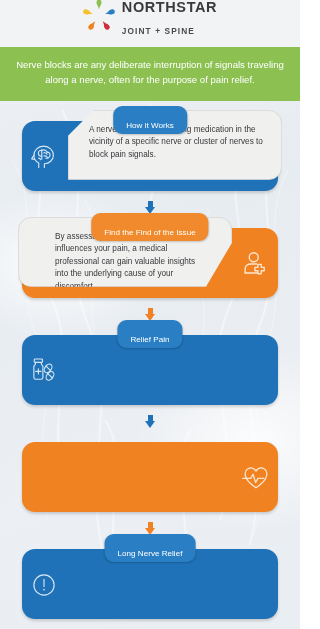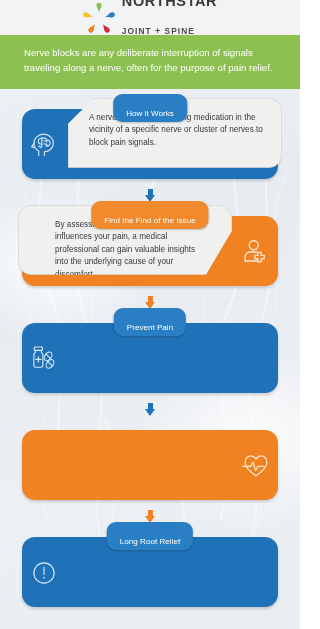--- a/index.html
+++ b/index.html
@@ -22,42 +22,42 @@
 
   
   #bg-texture {
     position:absolute; inset:0;
     opacity:.55; pointer-events:none;
   }
 
   
   #header {
     position:relative; z-index:3;
-    height:35px;
+    height:47px;
     background:#f2f3f4;
-    display:flex; align-items:flex-end; justify-content:center;
+    display:flex; align-items:flex-start; justify-content:center;
     gap:7px;
   }
   #logo-mark { width:32px; height:32px; flex:none; }
   .logo-text { line-height:1; }
   .logo-name {
     font-size:14.5px; font-weight:bold; color:#3a3a3c;
     letter-spacing:.6px;
   }
   .logo-sub {
     font-size:8.3px; font-weight:bold; color:#4a4a4c;
-    letter-spacing:1.1px; margin-top:18px;
+    letter-spacing:1.1px; margin-top:12px;
   }
 
   
   #banner {
     position:relative; z-index:3;
     background:#8cc152;
-    padding:11px 24px 13px;
-    text-align:left;
+    padding:11px 16px 13px;
+    text-align:center;
     color:#ffffff;
     font-size:9.6px;
     line-height:1.55;
   }
 
   
   #steps { position:relative; z-index:2; padding-top:9px; }
 
   .step { position:relative; height:88px; margin:0 22px; }
 
@@ -259,21 +259,21 @@
           <rect x="7" y="4" width="11" height="4.5" rx="1.2"></rect>
           <path d="M8.5 8.5 L8.5 11 L6.5 13.5 L6.5 28.5 C6.5 30 7.6 31 9 31 L16 31 C17.4 31 18.5 30 18.5 28.5 L18.5 13.5 L16.5 11 L16.5 8.5"></path>
           <path d="M12.5 17 L12.5 24"></path>
           <path d="M9 20.5 L16 20.5"></path>
           <ellipse cx="25.5" cy="16.5" rx="4.2" ry="6.4" transform="rotate(38 25.5 16.5)"></ellipse>
           <path d="M22.6 13.6 L28.5 19.2"></path>
           <ellipse cx="28" cy="26.5" rx="4.2" ry="6.4" transform="rotate(38 28 26.5)"></ellipse>
           <path d="M25.1 23.6 L31 29.2"></path>
         </svg>
       </div>
-      <div class="pill">Prevent Pain</div>
+      <div class="pill">Relief Pain</div>
     </div>
 
     <div class="arrow blue">
         <i></i>
       </div>
 
     <div class="step orange">
       <div class="slab"></div>
       <div class="icon-slot">
         <svg viewBox="0 0 40 40" fill="none" stroke="#fde6d1" stroke-width="1.7" stroke-linecap="round" stroke-linejoin="round">
@@ -289,17 +289,17 @@
 
     <div class="step blue">
       <div class="slab"></div>
       <div class="icon-slot">
         <svg viewBox="0 0 40 40" fill="none" stroke="#d9e8f5" stroke-width="1.5" stroke-linecap="round" stroke-linejoin="round">
           <circle cx="20" cy="20" r="13.5"></circle>
           <path d="M20 12.5 L20 22"></path>
           <circle cx="20" cy="26.2" r="1.1" fill="#d9e8f5" stroke="none"></circle>
         </svg>
       </div>
-      <div class="pill">Long Root Relief</div>
+      <div class="pill">Long Nerve Relief</div>
     </div>
 
   </div>
 </div>
 
 </body></html>

